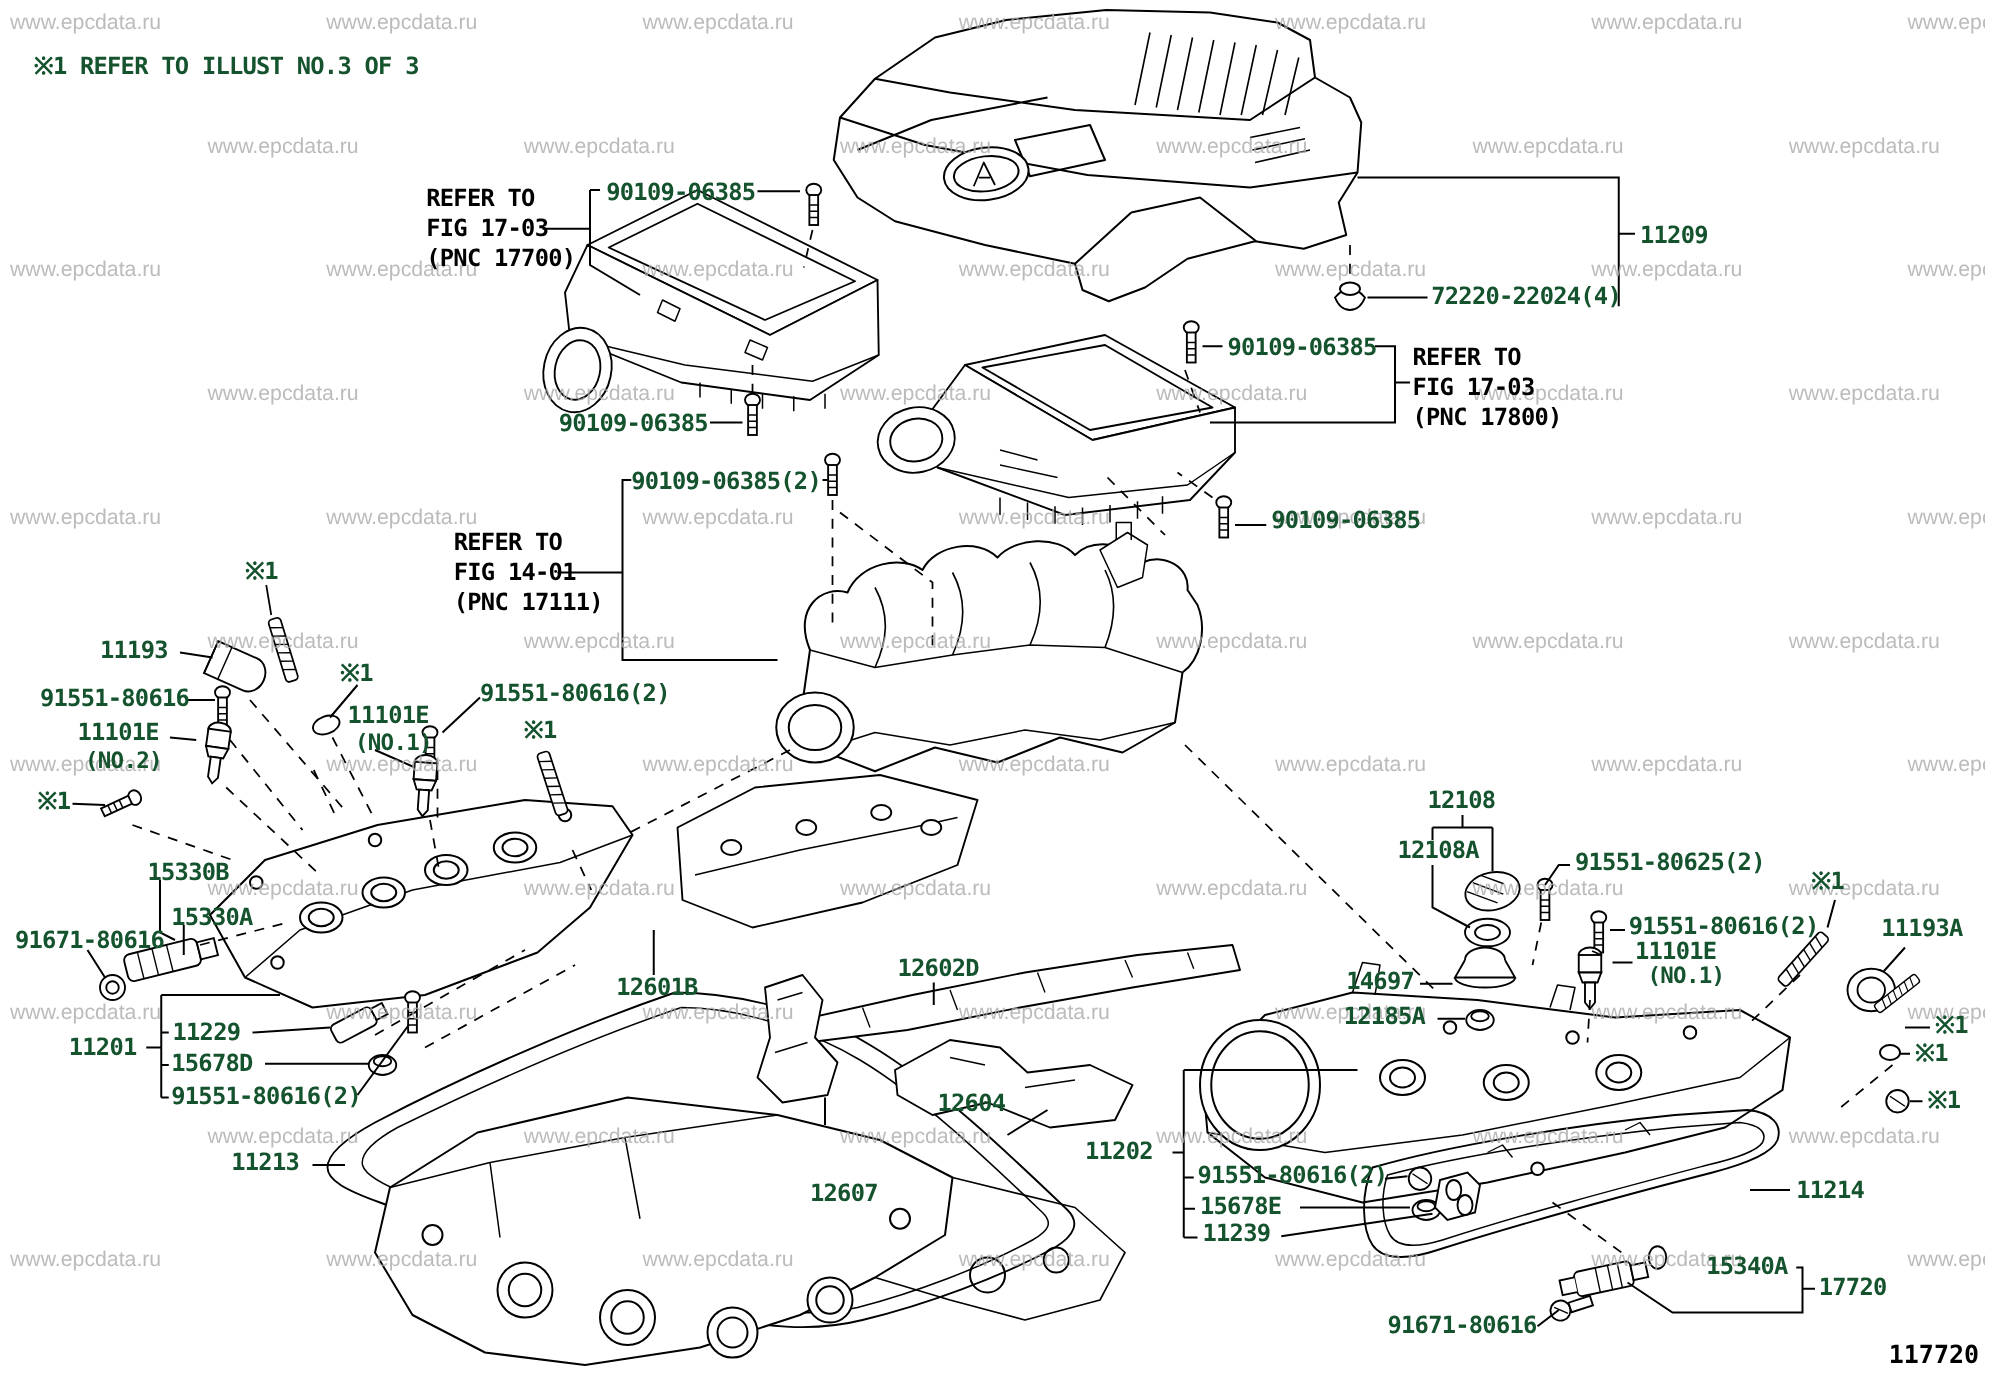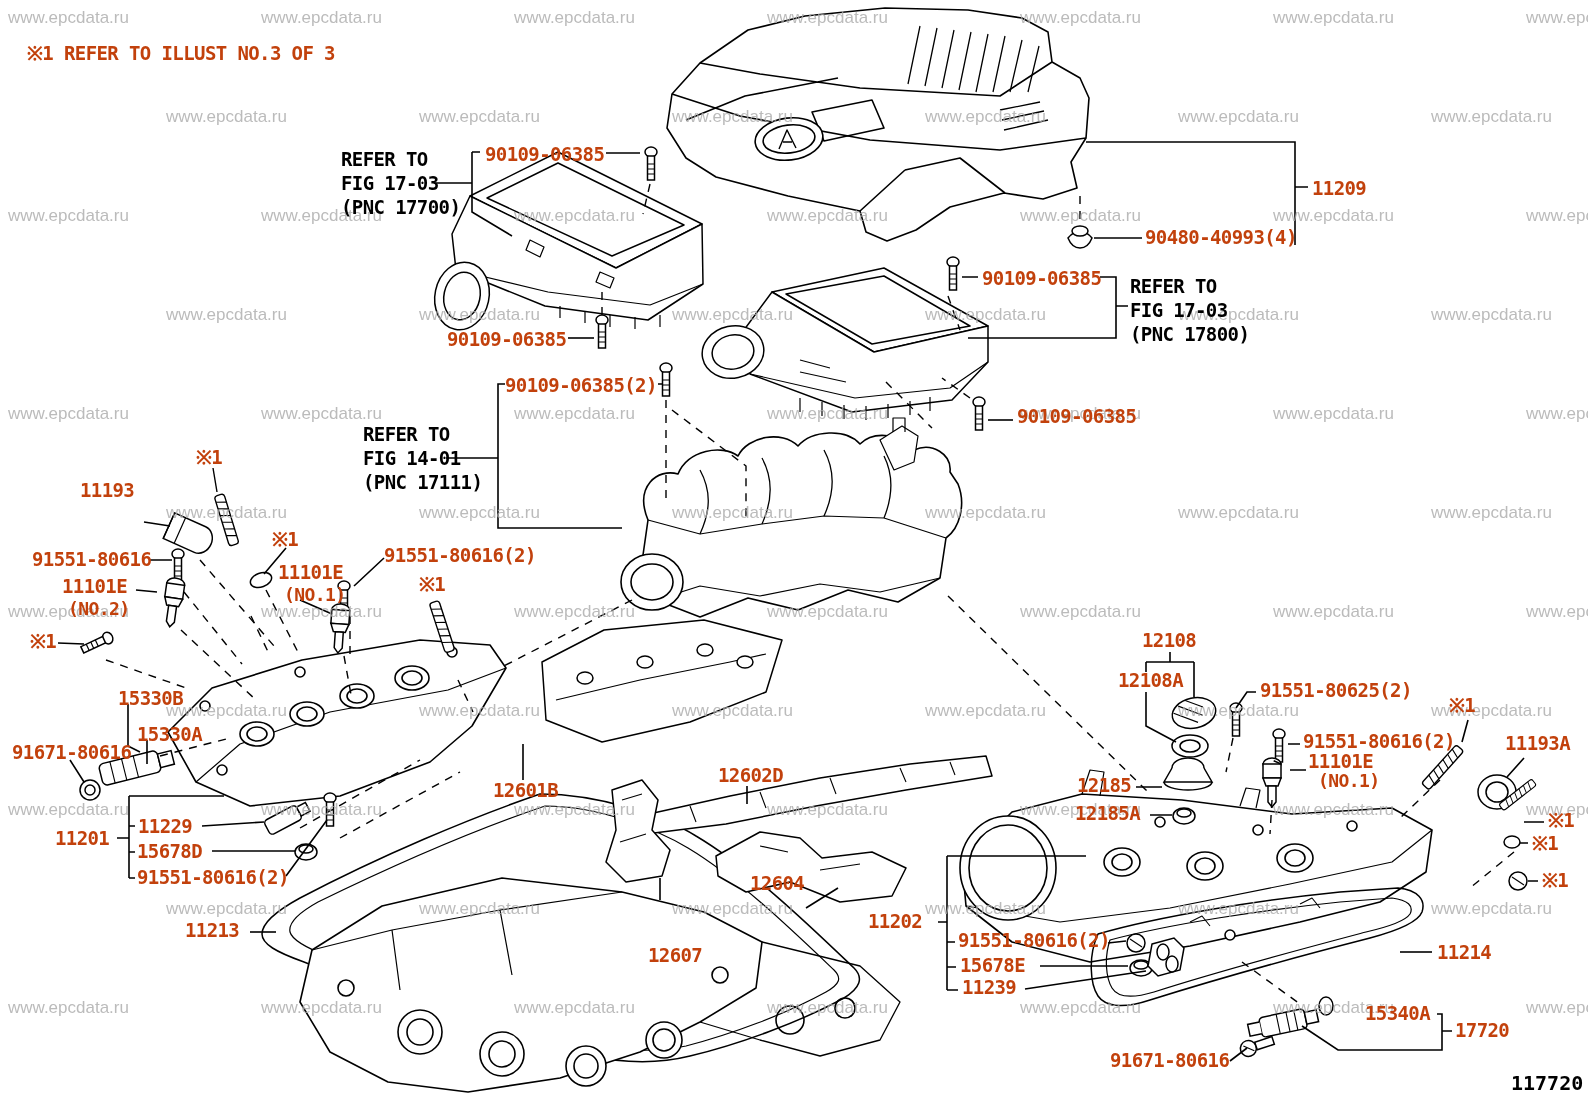--- a/index.html
+++ b/index.html
@@ -1,21 +1,21 @@
 <!DOCTYPE html>
 <html><head>
 <meta charset="utf-8">
 <style>
   html,body{margin:0;padding:0;background:#fff;}
   .stage{position:relative;width:1588px;height:1099px;background:#fff;overflow:hidden;
          font-family:"DejaVu Sans Mono", monospace;}
   .artlayer{position:absolute;left:0;top:0;width:1592px;height:1099px;}
   .wmlayer{position:absolute;left:0;top:0;width:1592px;height:1099px;pointer-events:none;}
   .wm{position:absolute;font:17px "Liberation Sans", sans-serif;color:#ababab;opacity:.8;white-space:nowrap;}
-  .lbl{position:absolute;white-space:nowrap;color:#c2410c;
+  .lbl{position:absolute;white-space:nowrap;color:#14532d;
        font:bold 19px/1.05 "DejaVu Sans Mono", monospace;letter-spacing:-0.6px;}
   .lbl.small{font-size:18px;}
   .refblock{position:absolute;white-space:nowrap;color:#000;
        font:bold 19px/24px "DejaVu Sans Mono", monospace;letter-spacing:-0.6px;}
   .figno{position:absolute;font:bold 20px/1 "DejaVu Sans Mono", monospace;color:#000;}
 </style>
 </head>
 <body>
 
 <div class="stage">
@@ -445,27 +445,27 @@
     <div>(PNC 17800)</div>
   </div>
   <div class="refblock" style="left:363px;top:422px">
     <div>REFER TO</div>
     <div>FIG 14-01</div>
     <div>(PNC 17111)</div>
   </div>
 
   <div class="lbl" style="left:485px;top:145px">90109-06385</div>
   <div class="lbl" style="left:1312px;top:179px">11209</div>
-  <div class="lbl" style="left:1145px;top:228px">90480-40993(4)</div>
+  <div class="lbl" style="left:1145px;top:228px">72220-22024(4)</div>
   <div class="lbl" style="left:982px;top:269px">90109-06385</div>
   <div class="lbl" style="left:447px;top:330px">90109-06385</div>
   <div class="lbl" style="left:505px;top:376px">90109-06385(2)</div>
   <div class="lbl" style="left:1017px;top:407px">90109-06385</div>
   <div class="lbl" style="left:196px;top:448px">※1</div>
-  <div class="lbl" style="left:80px;top:481px">11193</div>
+  <div class="lbl" style="left:80px;top:511px">11193</div>
   <div class="lbl" style="left:32px;top:550px">91551-80616</div>
   <div class="lbl" style="left:62px;top:577px">11101E</div>
   <div class="lbl small" style="left:68px;top:600px">(NO.2)</div>
   <div class="lbl" style="left:272px;top:530px">※1</div>
   <div class="lbl" style="left:278px;top:563px">11101E</div>
   <div class="lbl small" style="left:284px;top:586px">(NO.1)</div>
   <div class="lbl" style="left:384px;top:546px">91551-80616(2)</div>
   <div class="lbl" style="left:419px;top:575px">※1</div>
   <div class="lbl" style="left:30px;top:632px">※1</div>
   <div class="lbl" style="left:118px;top:689px">15330B</div>
@@ -479,21 +479,21 @@
   <div class="lbl" style="left:493px;top:781px">12601B</div>
   <div class="lbl" style="left:718px;top:766px">12602D</div>
   <div class="lbl" style="left:648px;top:946px">12607</div>
   <div class="lbl" style="left:750px;top:874px">12604</div>
   <div class="lbl" style="left:1142px;top:631px">12108</div>
   <div class="lbl" style="left:1118px;top:671px">12108A</div>
   <div class="lbl" style="left:1260px;top:681px">91551-80625(2)</div>
   <div class="lbl" style="left:1303px;top:732px">91551-80616(2)</div>
   <div class="lbl" style="left:1308px;top:752px">11101E</div>
   <div class="lbl small" style="left:1318px;top:772px">(NO.1)</div>
-  <div class="lbl" style="left:1077px;top:776px">12185</div>
+  <div class="lbl" style="left:1077px;top:776px">14697</div>
   <div class="lbl" style="left:1075px;top:804px">12185A</div>
   <div class="lbl" style="left:1449px;top:696px">※1</div>
   <div class="lbl" style="left:1505px;top:734px">11193A</div>
   <div class="lbl" style="left:1548px;top:811px">※1</div>
   <div class="lbl" style="left:1532px;top:834px">※1</div>
   <div class="lbl" style="left:1542px;top:871px">※1</div>
   <div class="lbl" style="left:868px;top:912px">11202</div>
   <div class="lbl" style="left:958px;top:931px">91551-80616(2)</div>
   <div class="lbl" style="left:960px;top:956px">15678E</div>
   <div class="lbl" style="left:962px;top:978px">11239</div>

